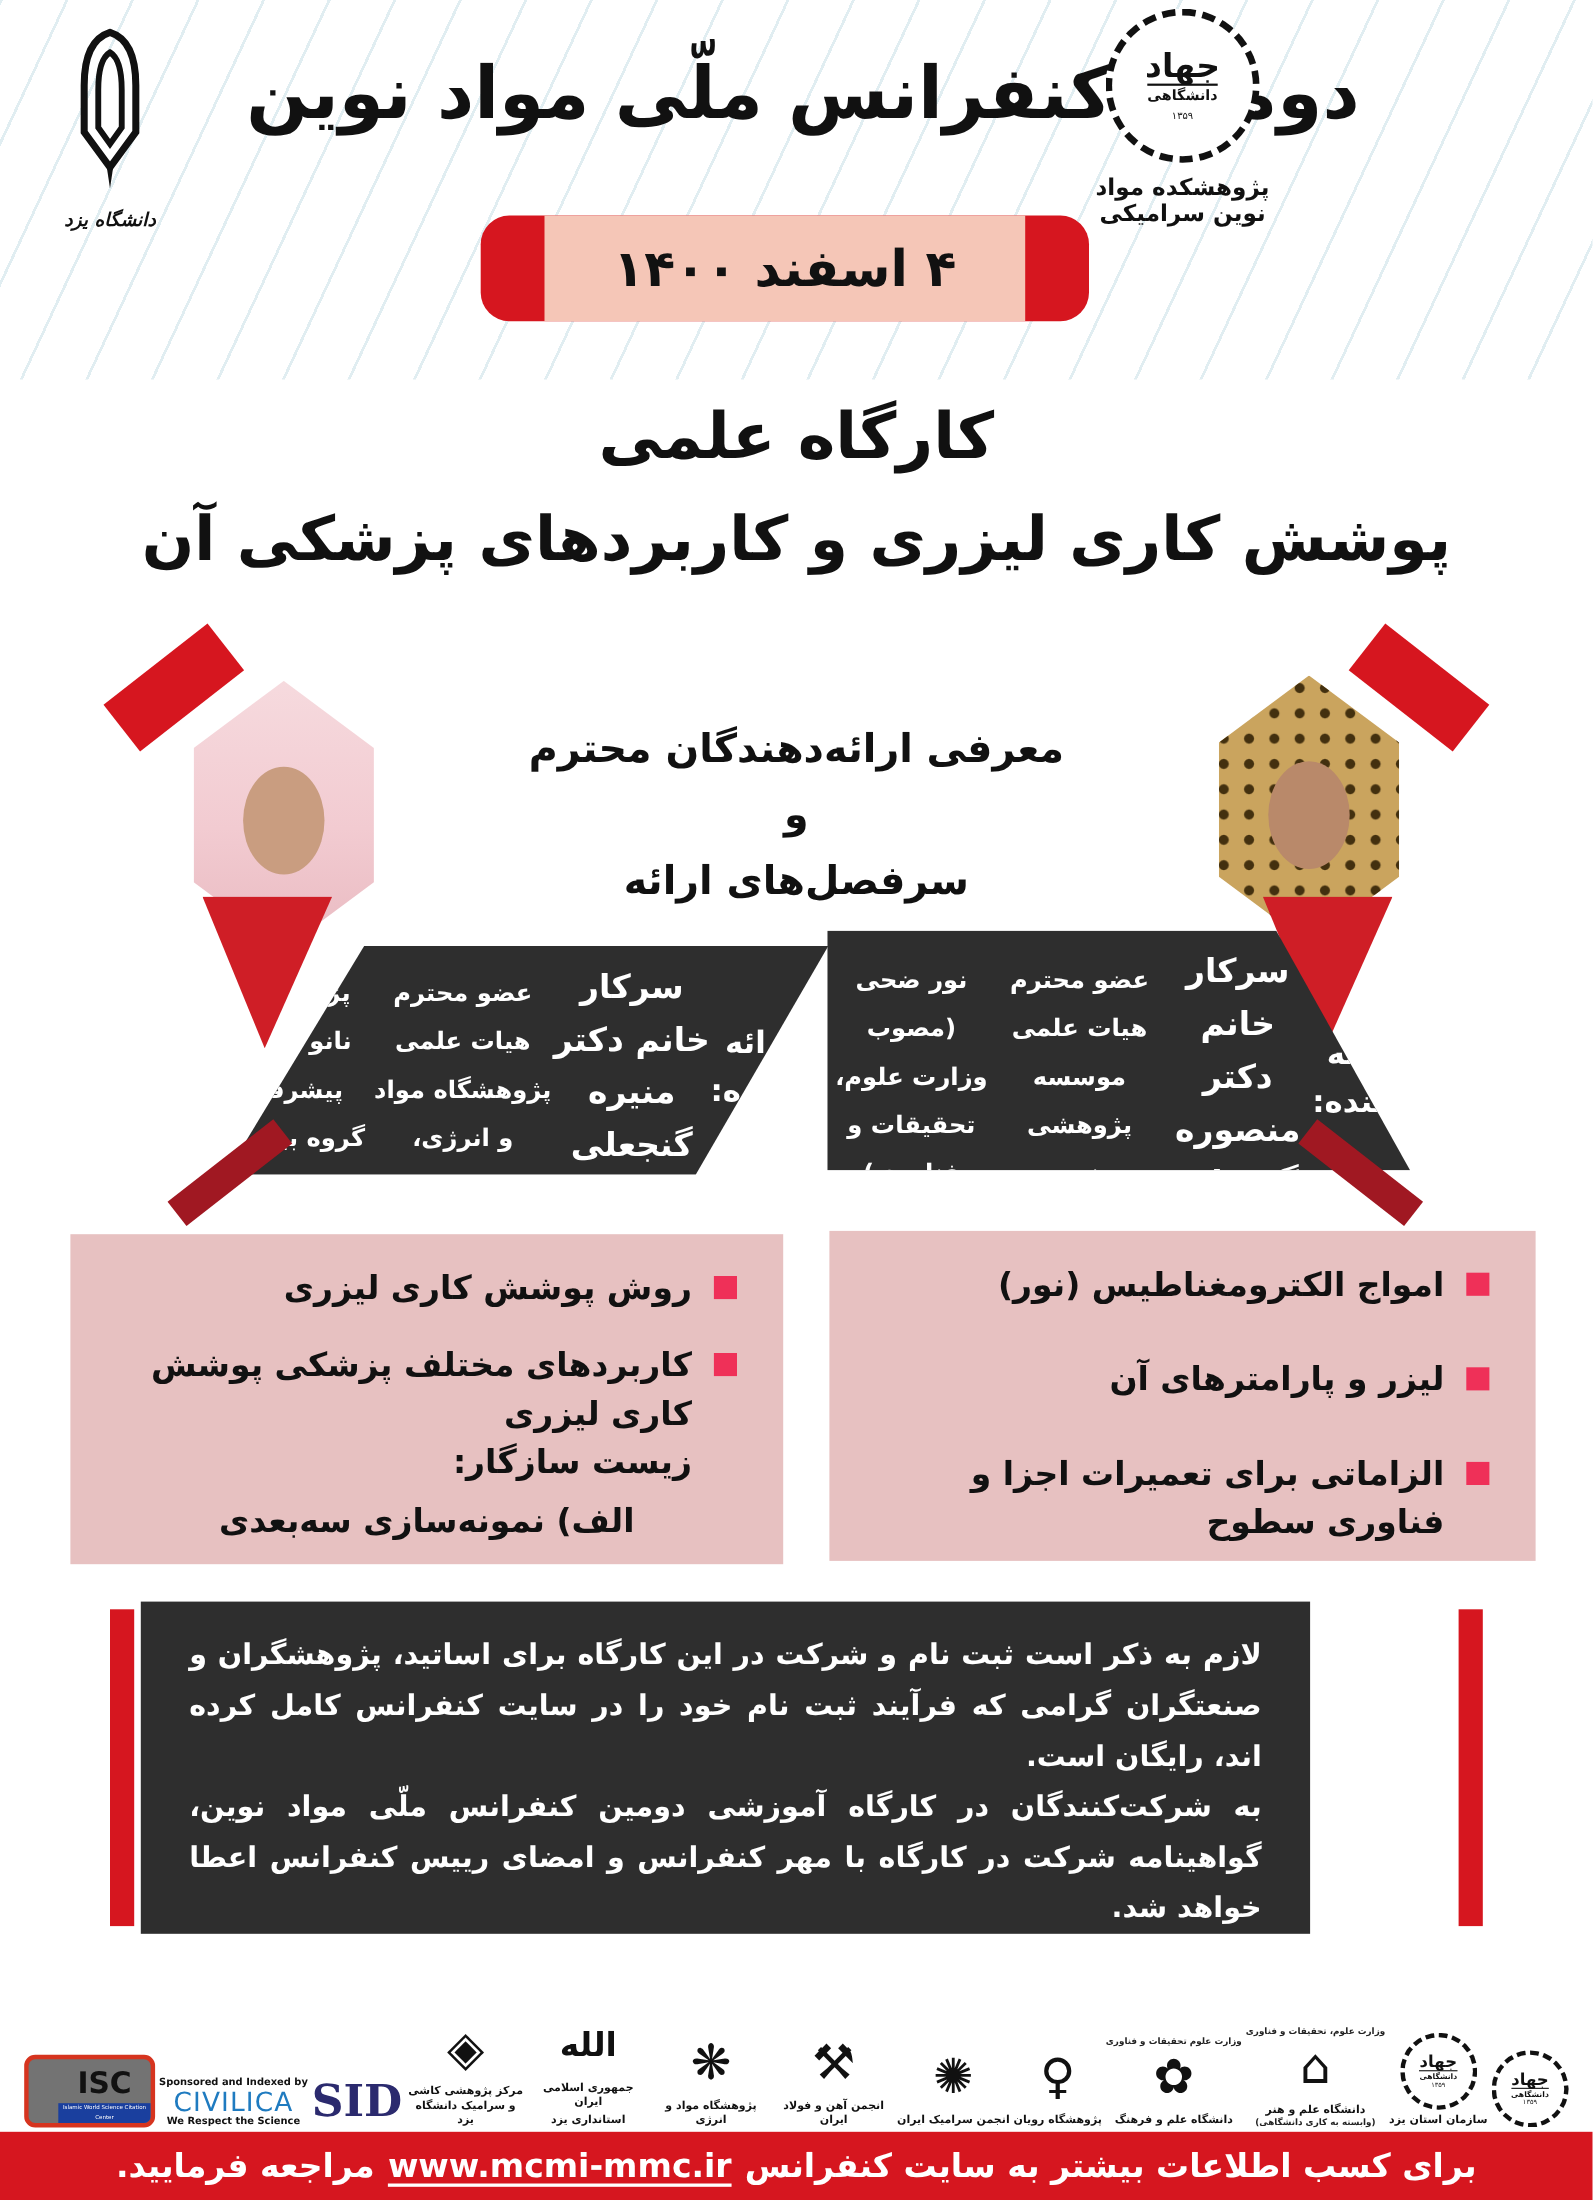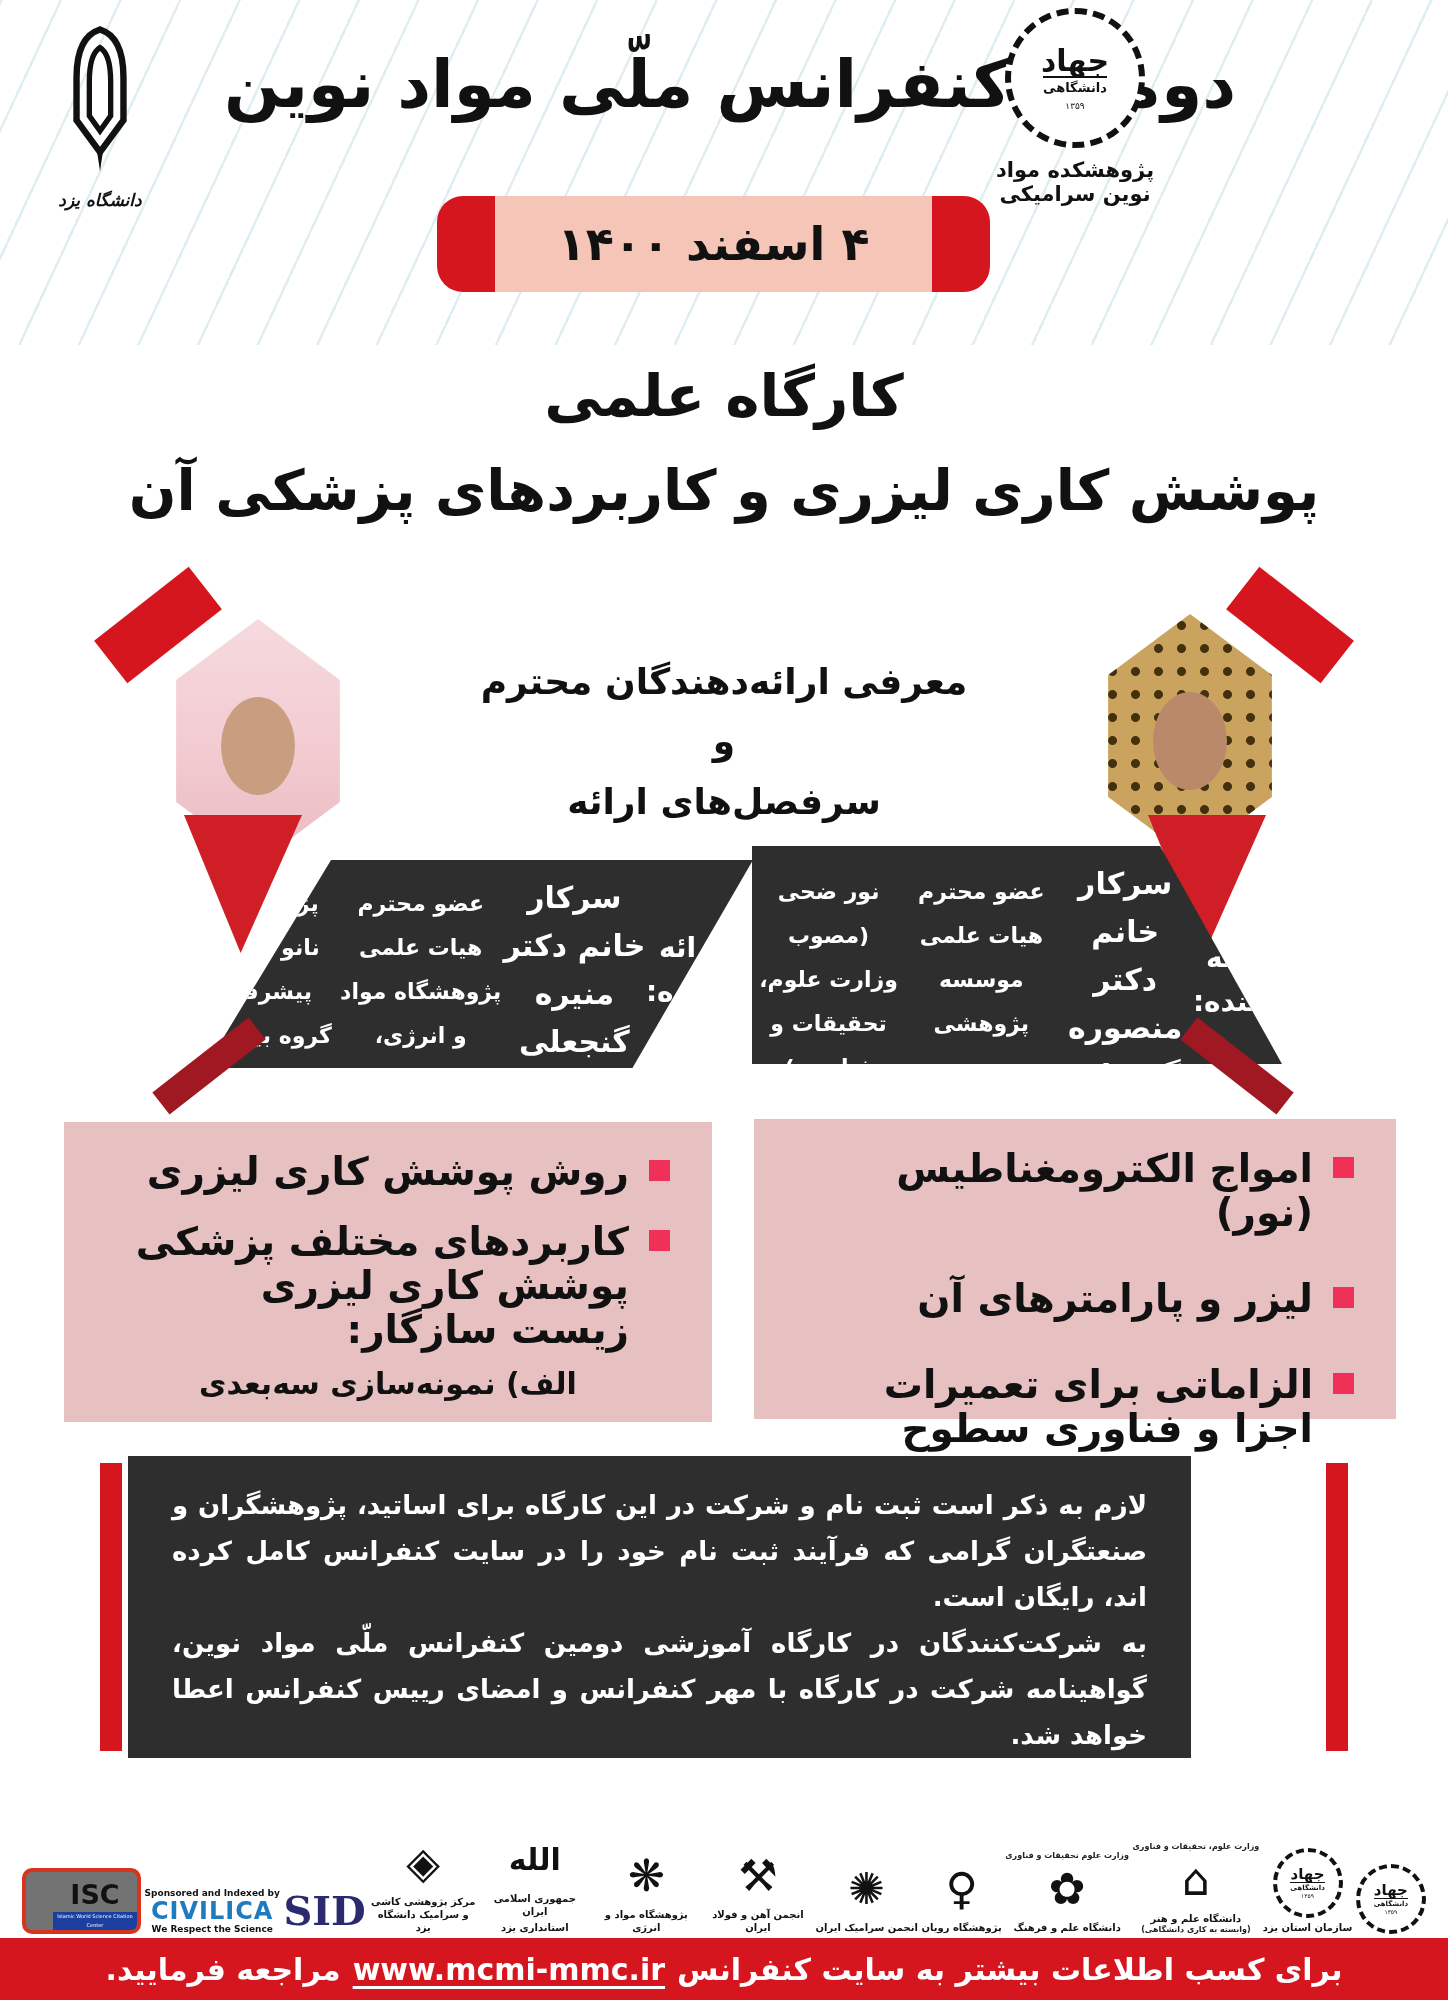--- a/index.html
+++ b/index.html
@@ -57,21 +57,21 @@
   .stroke{position:absolute;width:122px;height:28px;background:#a01822;}
   .stroke.sleft{left:148px;top:1052px;transform:rotate(-38deg);}
   .stroke.sright{left:1176px;top:1052px;transform:rotate(38deg);}
   
   .pink{position:absolute;background:#e7c1c1;direction:rtl;padding:28px 42px;box-sizing:border-box;}
   .pink.pleft{left:64px;top:1122px;width:648px;height:300px;}
   .pink.pright{left:754px;top:1119px;width:642px;height:300px;}
   .bullet-row{display:flex;align-items:flex-start;margin-bottom:26px;}
   .pright .bullet-row{margin-bottom:42px;}
   .sq{flex:0 0 auto;width:21px;height:21px;background:#ef3058;margin-left:20px;margin-top:10px;}
-  .bullet-row .bt{font-size:39px;font-weight:bold;line-height:44px;text-align:right;}
+  .bullet-row .bt{font-size:30px;font-weight:bold;line-height:44px;text-align:right;}
   .subline{font-size:30px;font-weight:bold;text-align:center;line-height:40px;margin-top:12px;}
   
   .redbar{position:absolute;top:1463px;width:22px;height:288px;background:#d6161f;}
   .redbar.bl{left:100px;} .redbar.br{left:1326px;}
   .notice{position:absolute;left:128px;top:1456px;width:1063px;height:302px;background:#2e2e2e;
     box-sizing:border-box;padding:26px 44px;direction:rtl;color:#fff;font-weight:bold;
     font-size:26px;line-height:46px;}
   .notice p{margin:0;text-align:justify;text-align-last:right;}
   .email{text-decoration:underline;text-underline-offset:5px;}
   
@@ -79,21 +79,21 @@
     align-items:flex-end;justify-content:space-between;}
   .sp{display:flex;flex-direction:column;align-items:center;justify-content:flex-end;text-align:center;}
   .sp .hd{font-size:8px;font-weight:bold;direction:rtl;color:#222;}
   .sp .cap{font-size:10px;font-weight:bold;direction:rtl;color:#111;margin-top:3px;max-width:108px;line-height:13px;}
   .sp .mark{font-size:44px;line-height:58px;color:#111;}
   .isc-box{width:84px;height:58px;border:4px solid #d6341f;border-radius:10px;background:#737373;
     display:flex;flex-direction:column;align-items:center;justify-content:flex-end;overflow:hidden;padding-left:27px;}
   .isc-box .t{font-size:27px;font-weight:bold;line-height:34px;color:#111;}
   .isc-box .strip{width:100%;background:#1a3f9e;color:#fff;font-size:5px;line-height:9px;}
   .civ .top{font-size:9px;font-weight:bold;color:#111;}
-  .civ .mk{font-size:24px;font-weight:bold;color:#1f7bc0;letter-spacing:1px;line-height:26px;}
+  .civ .mk{font-size:24px;font-weight:normal;color:#1f7bc0;letter-spacing:1px;line-height:26px;}
   .civ .bt2{font-size:9px;font-weight:bold;color:#111;}
   .sid-mk{font-size:40px;font-weight:bold;color:#2b2a6e;font-family:"DejaVu Serif",serif;}
   .blue{color:#2b3f9e;}
   .jahad-mini{width:62px;height:62px;border:4px dashed #111;border-radius:50%;display:flex;
     flex-direction:column;align-items:center;justify-content:center;background:#fff;}
   .jahad-mini .a{font-size:15px;font-weight:bold;direction:rtl;line-height:15px;}
   .jahad-mini .b{font-size:7px;font-weight:bold;direction:rtl;border-top:1px solid #111;padding-top:1px;}
   .jahad-mini .c{font-size:6px;}
   
   .footer{position:absolute;left:0;top:1938px;width:1448px;height:62px;background:#d6161f;color:#fff;

